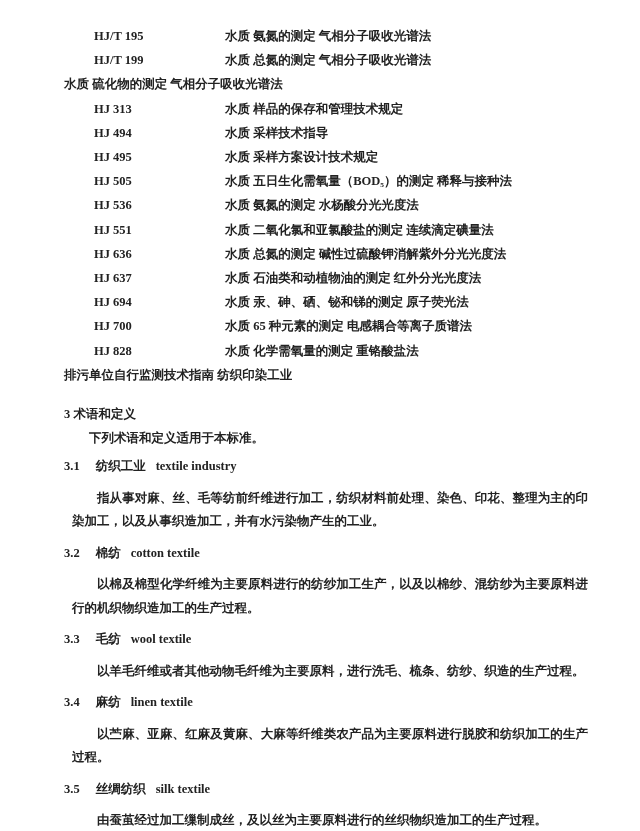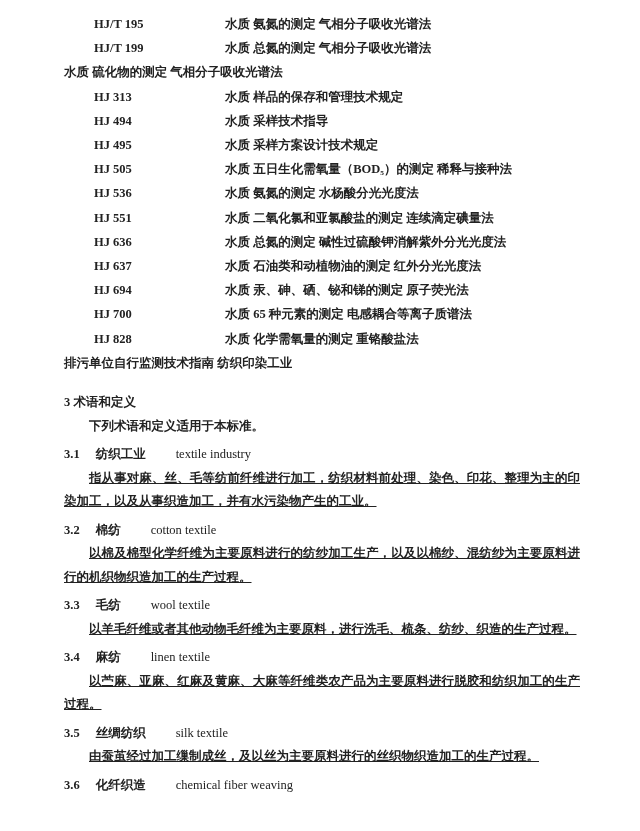--- a/index.html
+++ b/index.html
@@ -6,21 +6,21 @@
     margin: 0;
     padding: 0;
     background: #ffffff;
   }
   .page {
     position: relative;
     width: 640px;
     height: 831px;
     background: #ffffff;
     box-sizing: border-box;
-    padding: 12px 60px 0 64px;
+    padding: 24px 60px 0 64px;
     overflow: hidden;
     font-family: "Liberation Serif", "DejaVu Serif", serif;
     font-size: 12.5px;
     font-weight: bold;
     color: #222222;
   }
   
   .std-list { }
   .std-row {
     display: flex;
@@ -47,28 +47,27 @@
   }
   .term-block {
     margin-top: 5px;
   }
   .term-heading {
     line-height: 23.5px;
     white-space: nowrap;
   }
   .term-heading .term-num { margin-right: 16px; }
   .term-heading .term-zh  { margin-right: 10px; }
-  .term-heading .term-en  { font-weight: normal; margin-left: 20px; }
+  .term-heading .term-en  { font-weight: bold; }
   .term-def {
     line-height: 23.5px;
     text-indent: 2em;
     text-align: justify;
     width: 516px;
-    margin: 0;
-    text-decoration: underline;
+    margin: 8px;
   }
 </style>
 </head>
 <body>
 
 <div class="page">
 
   <div class="std-list">
     <div class="std-row">
       <span class="std-code">HJ/T 195</span>

